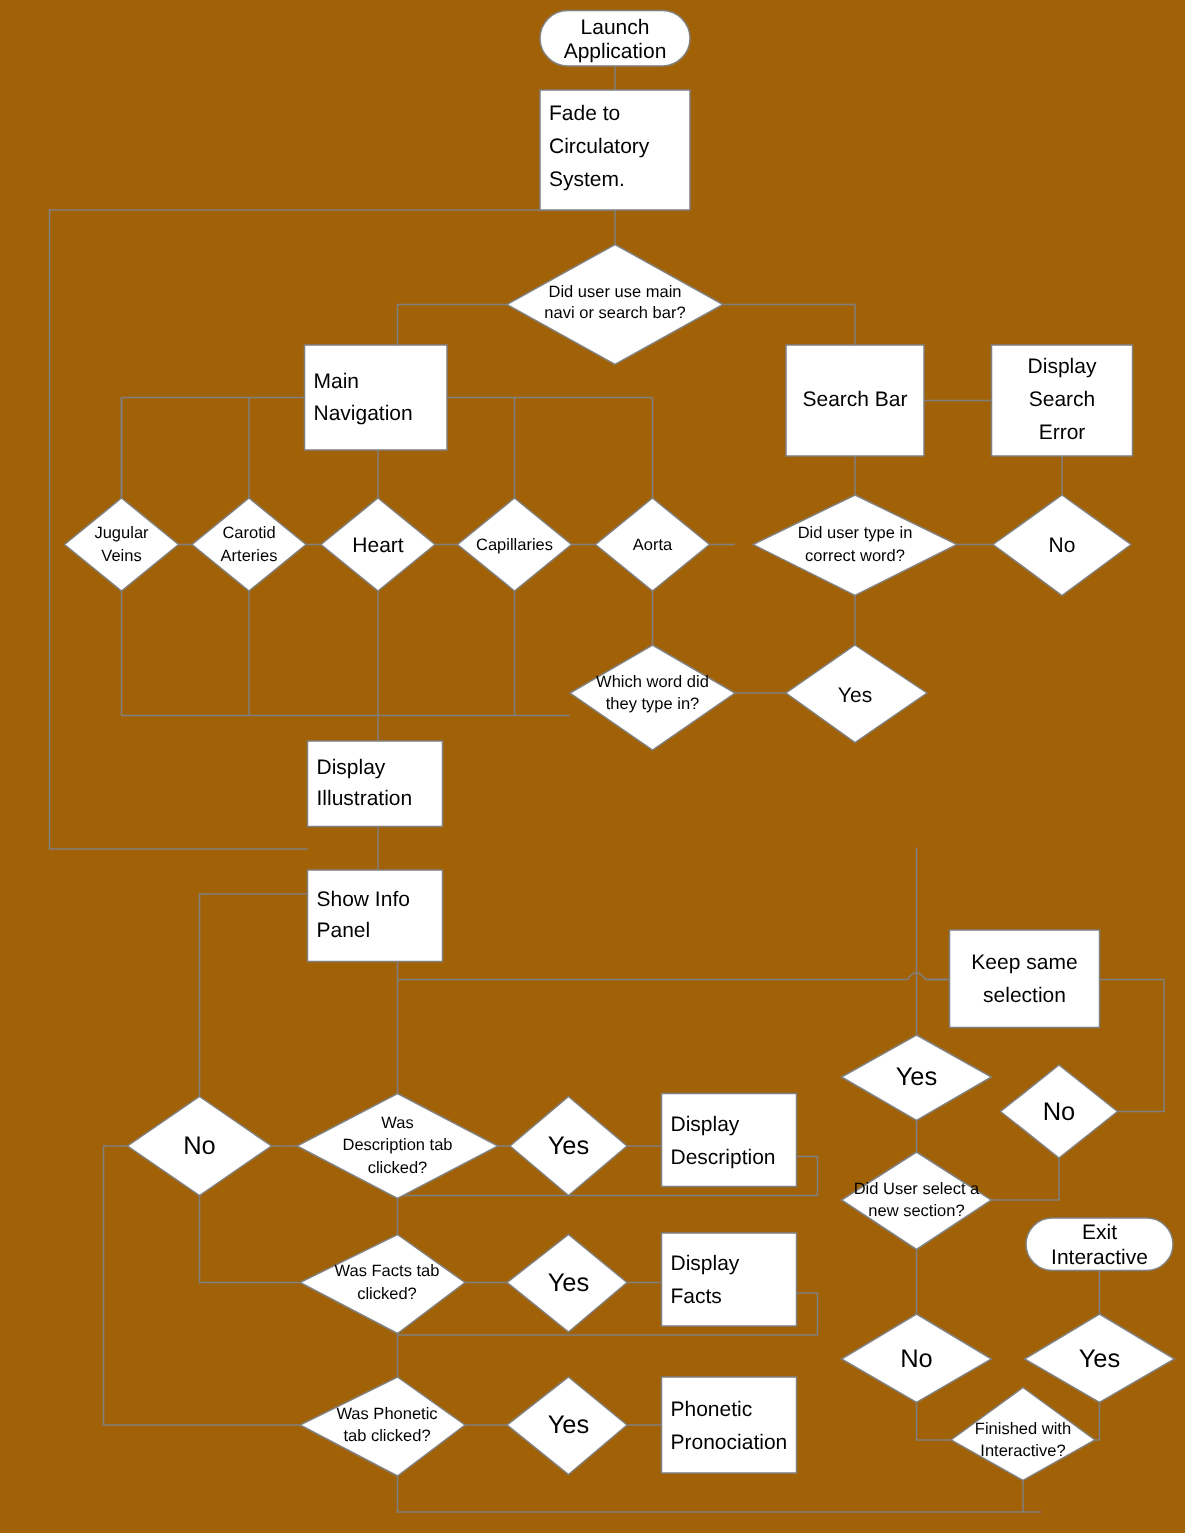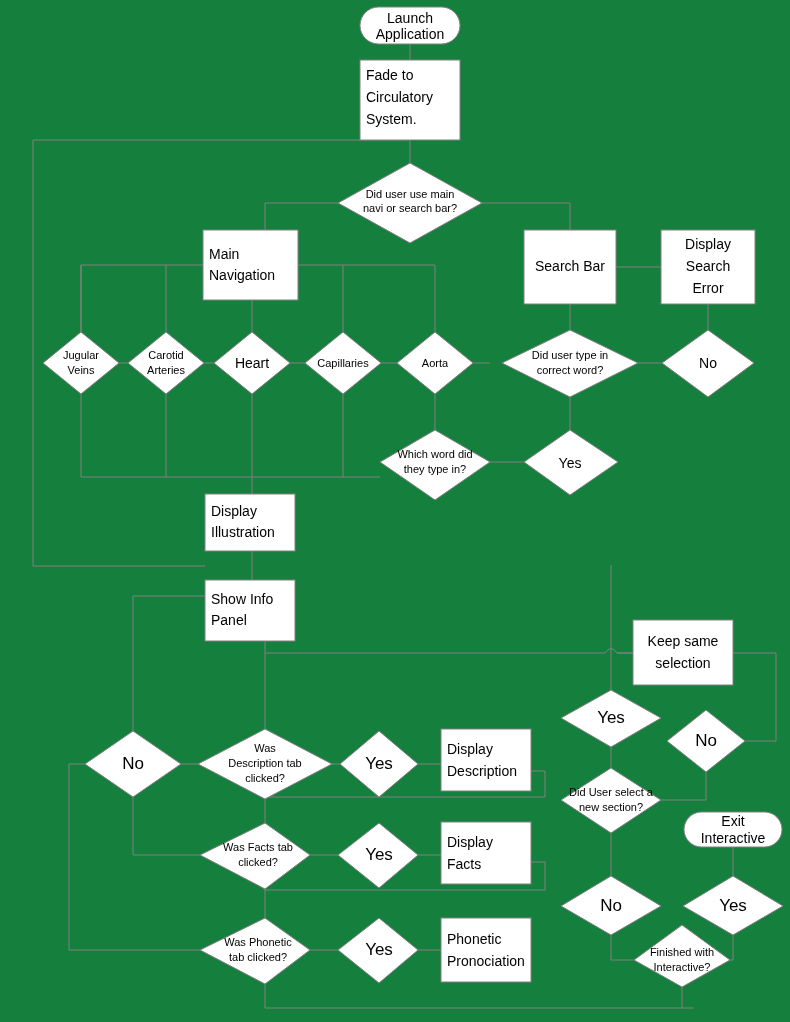--- a/index.html
+++ b/index.html
@@ -4,21 +4,21 @@
 <style>
   html, body {
     margin: 0;
     padding: 0;
     background: #ffffff;
   }
   #canvas-wrap {
     position: relative;
     width: 790px;
     height: 1022px;
-    background: #15803d;
+    background: #a16207;
     overflow: hidden;
     font-family: "Liberation Sans", sans-serif;
   }
   svg#flow {
     display: block;
     width: 790px;
     height: 1022px;
   }
   .shape-stroke {
     fill: #ffffff;

